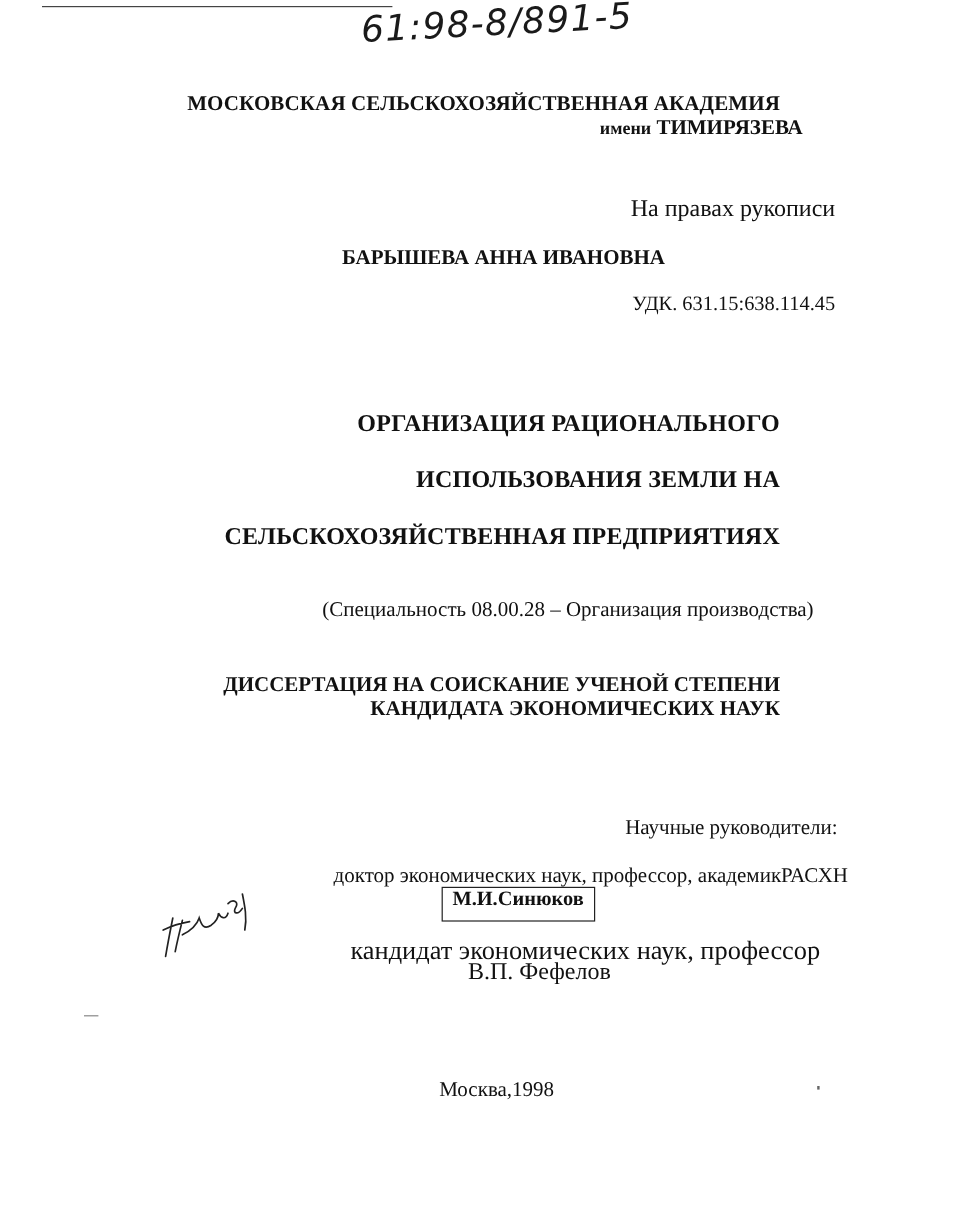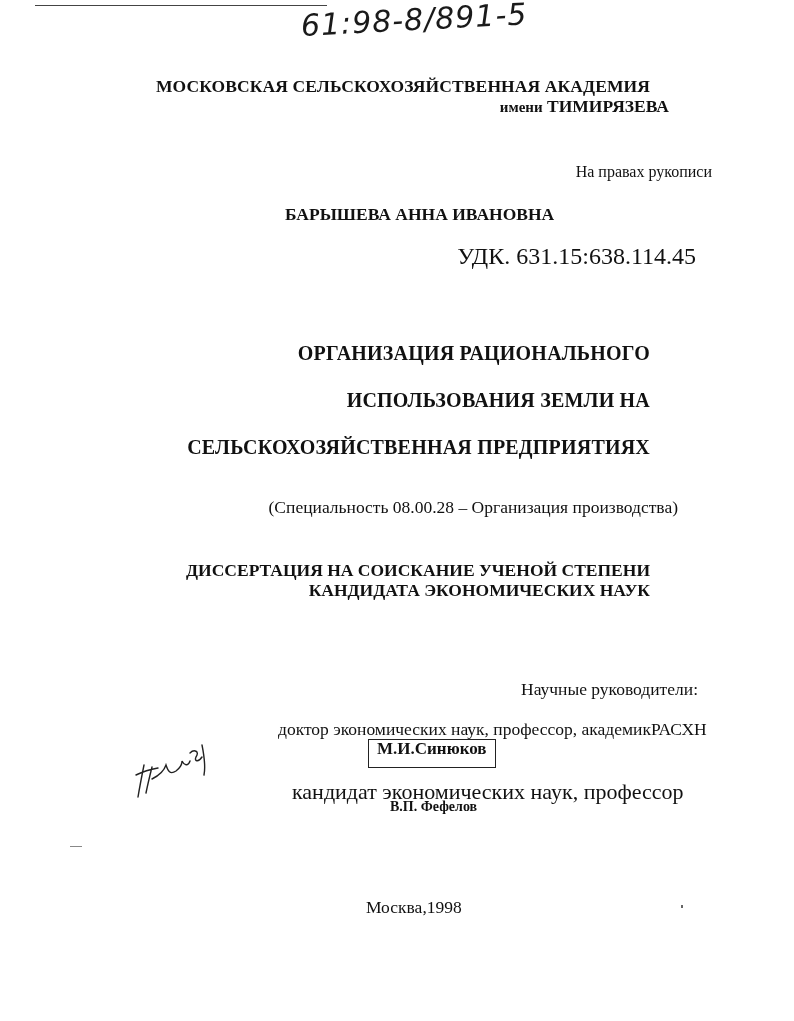--- a/index.html
+++ b/index.html
@@ -35,23 +35,23 @@
     }
     .center-block {
       position: absolute;
       left: 0; width: 650px;
       text-align: right;
     }
     .inst-line1 { top: 76px; font-size: 17.5px; font-weight: bold; letter-spacing: 0.1px; }
     .inst-line2 { top: 96px; font-size: 17.5px; font-weight: bold; padding-left: 19px; }
     .inst-line2 .small { font-size: 15px; }
 
-    .manuscript { right: 82px; top: 163px; font-size: 16px; }
+    .manuscript { right: 98px; top: 163px; font-size: 20px; }
     .author { left: 285px; top: 204px; font-size: 17.5px; font-weight: bold; }
-    .udc { right: 98px; top: 243px; font-size: 24px; }
+    .udc { right: 98px; top: 243px; font-size: 17px; }
 
     .title-line { font-size: 20px; font-weight: bold; letter-spacing: 0.2px; }
     .title1 { top: 342px; }
     .title2 { top: 389px; }
     .title3 { top: 436px; }
 
     .specialty { top: 497px; font-size: 17.5px; margin-left: 28px; }
 
     .diss1 { top: 560px; font-size: 17.5px; font-weight: bold; }
     .diss2 { top: 580px; font-size: 17.5px; font-weight: bold; }
@@ -67,21 +67,21 @@
       box-sizing: border-box;
     }
     .sup1-name {
       position: absolute;
       left: 8px; top: -1px;
       font-size: 17px; font-weight: bold;
       white-space: nowrap;
       text-align: right;
     }
     .sup2-title { left: 292px; top: 779px; font-size: 22px; }
-    .sup2-name { left: 390px; top: 799px; font-size: 14px; font-weight: bold; }
+    .sup2-name { left: 390px; top: 799px; font-size: 20px; font-weight: normal; }
 
     .city-year { left: 366px; top: 897px; font-size: 17.5px; }
 
     .signature {
       position: absolute;
       left: 130px; top: 735px;
       width: 90px; height: 70px;
     }
     .margin-mark {
       position: absolute;

